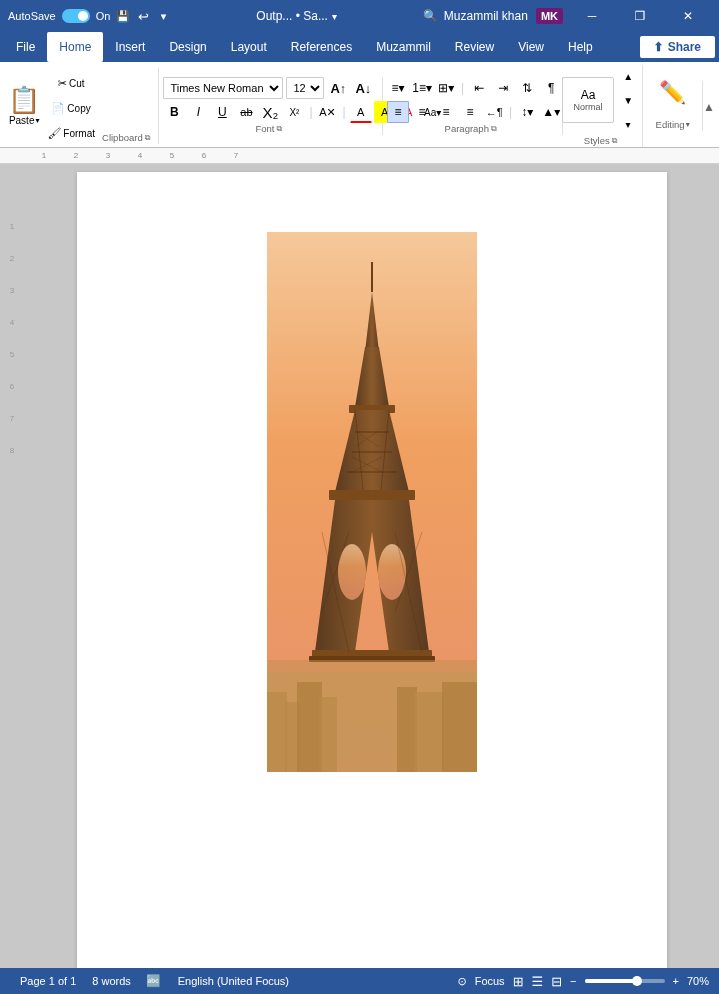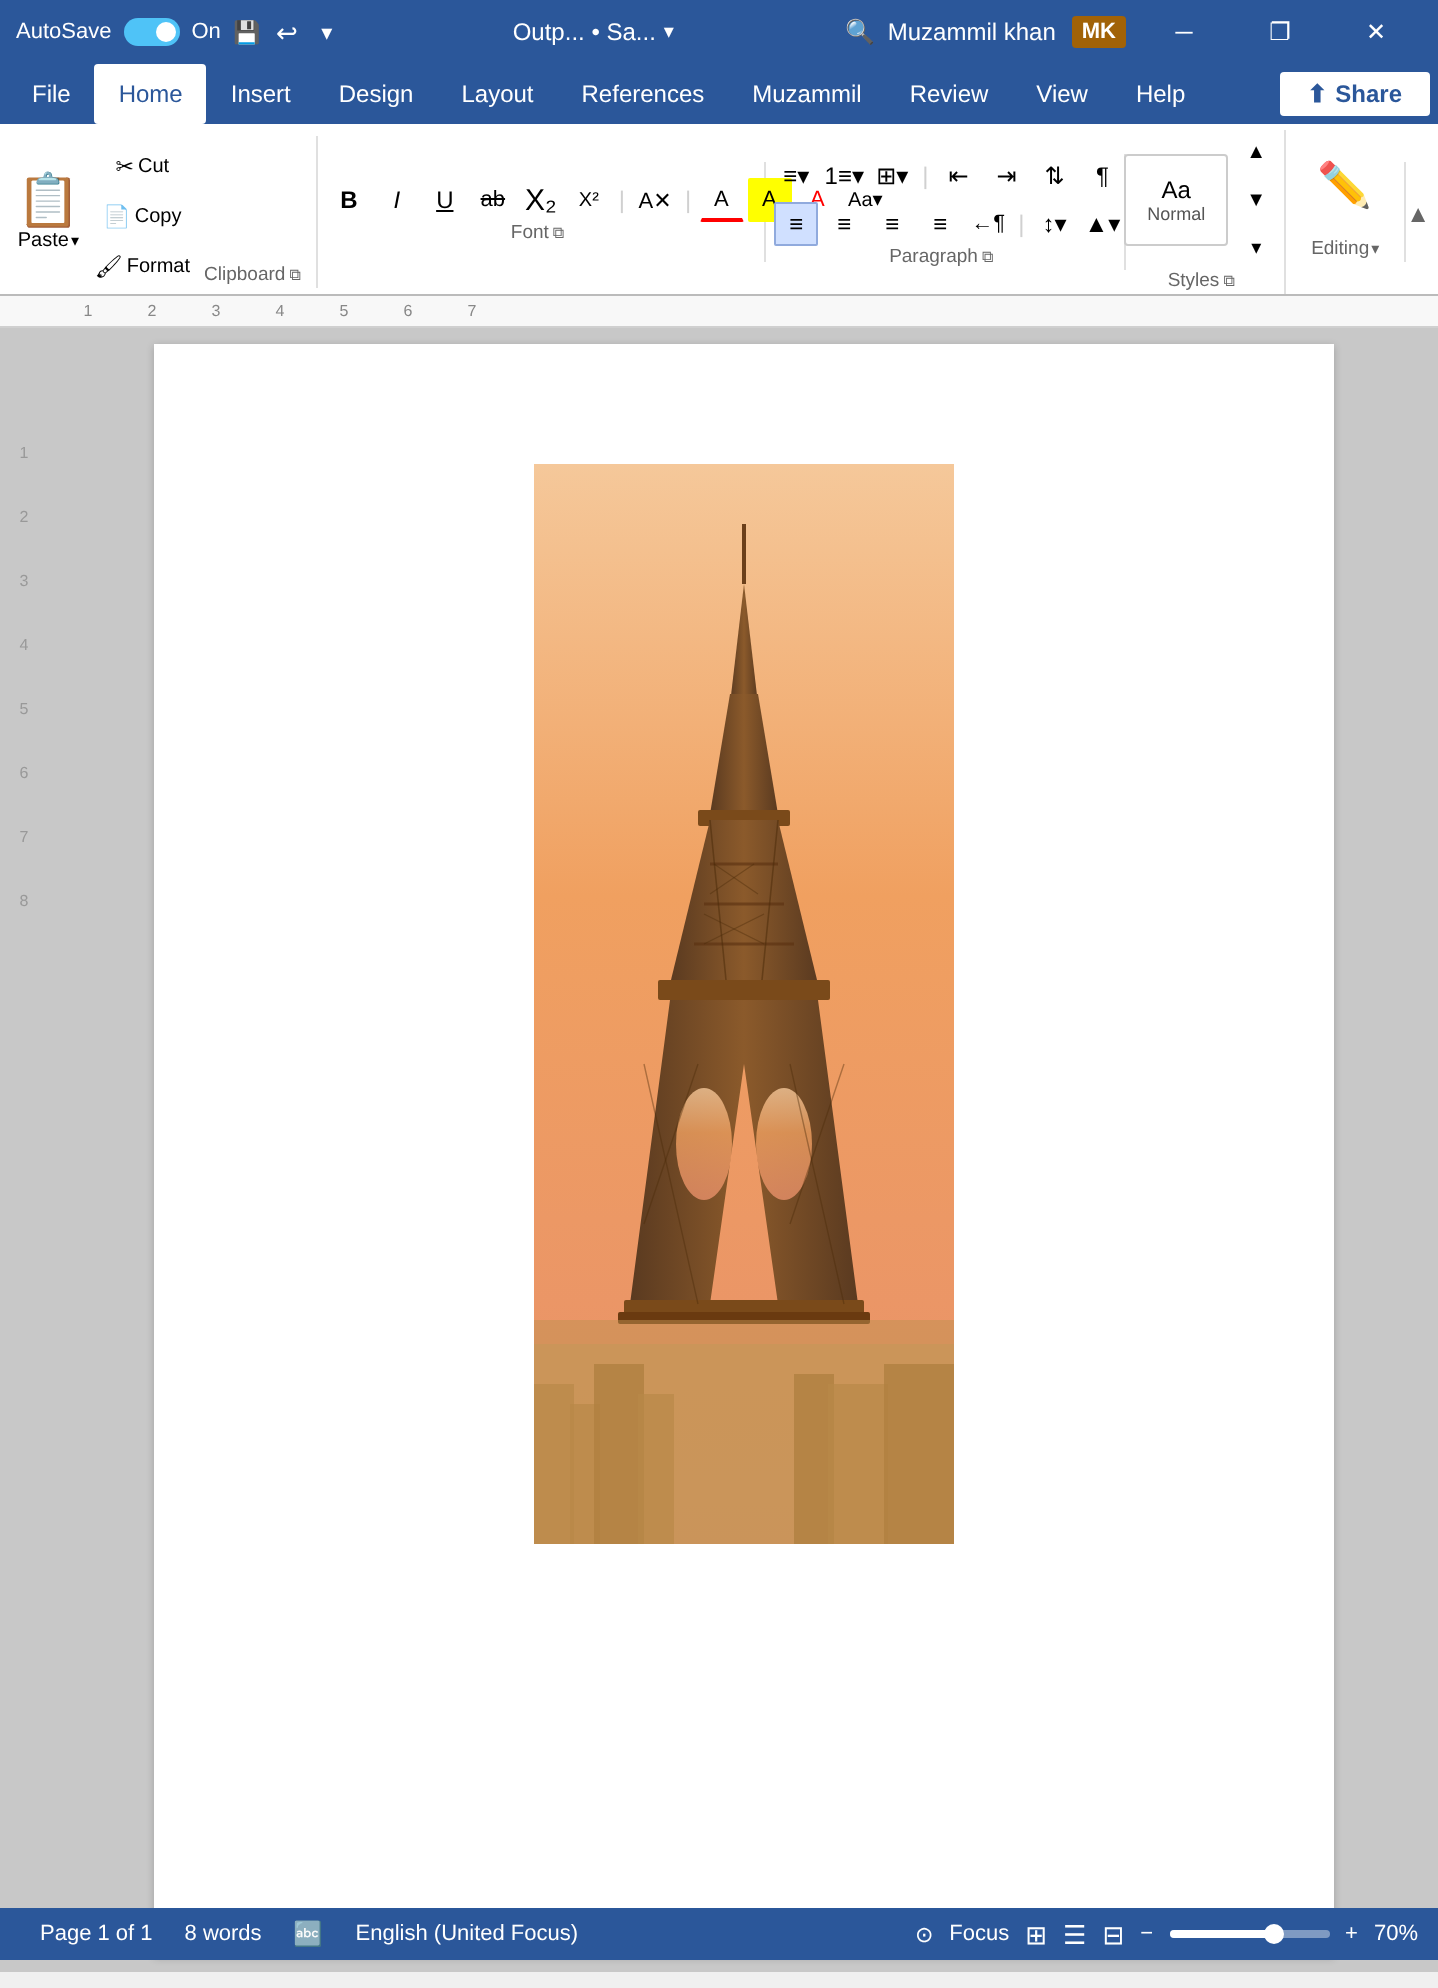--- a/index.html
+++ b/index.html
@@ -22,21 +22,21 @@
     .toggle-pill {
       width: 28px; height: 14px; background: #4fc3f7; border-radius: 7px; position: relative; display: inline-block;
     }
     .toggle-pill::after {
       content: ''; position: absolute; right: 2px; top: 2px; width: 10px; height: 10px; background: white; border-radius: 50%;
     }
     .titlebar-icon { width: 14px; height: 14px; display: flex; align-items: center; justify-content: center; font-size: 11px; color: white; cursor: pointer; }
     .titlebar-center { display: flex; align-items: center; gap: 4px; font-size: 12px; color: white; }
     .titlebar-right { display: flex; align-items: center; gap: 2px; }
     .win-btn { width: 46px; height: 32px; display: flex; align-items: center; justify-content: center; color: white; font-size: 12px; cursor: pointer; }
-    .user-badge { background: #a16207; color: white; border-radius: 2px; padding: 2px 5px; font-size: 11px; font-weight: bold; margin-right: 4px; }
+    .user-badge { background: #701a75; color: white; border-radius: 2px; padding: 2px 5px; font-size: 11px; font-weight: bold; margin-right: 4px; }
 
     
     .menubar {
       height: 30px;
       background: #2b579a;
       display: flex;
       align-items: stretch;
       padding: 0 4px;
     }
     .menu-item {
@@ -253,20 +253,30 @@
         <div class="r-btn" style="font-size:11px;gap:2px;">🖌 <span style="font-size:10px;">Format</span></div>
       </div>
       <div style="font-size:9.5px;color:#666;margin-top:auto;padding-bottom:1px;width:100%;text-align:center;padding-top:2px;display:flex;align-items:center;justify-content:center;gap:2px;">
         <span>Clipboard</span>
         <span style="font-size:8px;">⧉</span>
       </div>
     </div>
 
     <div class="rg" style="padding-right:8px;min-width:200px;">
       <div style="display:flex;flex-direction:column;gap:2px;width:100%;">
+        <div style="display:flex;gap:3px;align-items:center;">
+          <select class="r-select" style="width:130px;">
+            <option>Times New Roman</option>
+          </select>
+          <select class="r-select" style="width:38px;">
+            <option>12</option>
+          </select>
+          <div class="r-btn" style="font-size:13px;font-weight:bold;">A↑</div>
+          <div class="r-btn" style="font-size:13px;font-weight:bold;">A↓</div>
+        </div>
         <div style="display:flex;gap:2px;align-items:center;">
           <div class="r-btn" style="font-weight:bold;">B</div>
           <div class="r-btn" style="font-style:italic;">I</div>
           <div class="r-btn" style="text-decoration:underline;">U</div>
           <div class="r-btn" style="text-decoration:line-through;font-size:11px;">ab</div>
           <div class="r-btn" style="font-size:15px;">X₂</div>
           <div class="r-btn" style="font-size:10px;">X²</div>
           <span style="color:#d0d0d0;margin:0 2px;">|</span>
           <div class="r-btn" style="font-size:11px;">A✕</div>
           <span style="color:#d0d0d0;margin:0 2px;">|</span>
@@ -442,21 +452,21 @@
           <line x1="55" y1="300" x2="82" y2="420" stroke="#4a2a08" stroke-width="0.7" opacity="0.4"></line>
           <line x1="82" y1="300" x2="55" y2="380" stroke="#4a2a08" stroke-width="0.7" opacity="0.4"></line>
           <line x1="128" y1="300" x2="155" y2="420" stroke="#4a2a08" stroke-width="0.7" opacity="0.4"></line>
           <line x1="155" y1="300" x2="128" y2="380" stroke="#4a2a08" stroke-width="0.7" opacity="0.4"></line>
         </svg>
       </div>
     </div>
   </div>
 </div>
 
-<div class="statusbar" style="position:fixed;bottom:14px;left:0;right:0;z-index:100;padding-left:20px;">
+<div class="statusbar" style="position:fixed;bottom:0;left:0;right:0;z-index:100;padding-left:20px;">
   <span>Page 1 of 1</span>
   <span>8 words</span>
   <span style="font-size:12px;">🔤</span>
   <span>English (United Focus)</span>
   <div class="statusbar-right">
     <span style="font-size:11px;">⊙</span>
     <span>Focus</span>
     <span style="font-size:13px;">⊞</span>
     <span style="font-size:13px;">☰</span>
     <span style="font-size:13px;">⊟</span>

